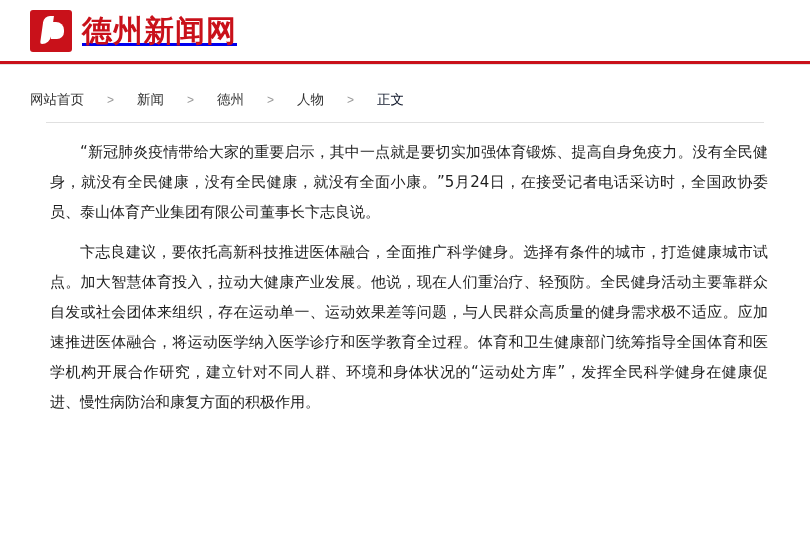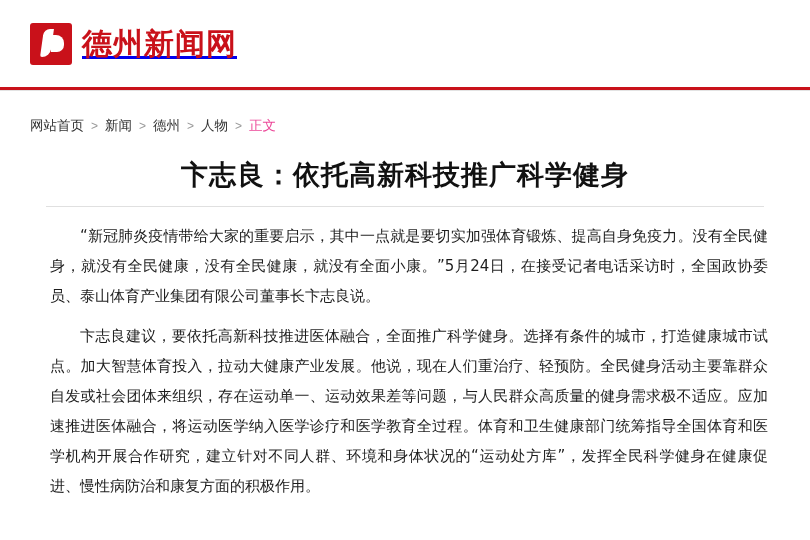--- a/index.html
+++ b/index.html
@@ -17,21 +17,21 @@
   .page {
     position: relative;
     width: 810px;
     height: 540px;
     background: #fff;
     box-sizing: border-box;
   }
 
   
   .site-header {
-    height: 87px;
+    height: 61px;
     display: flex;
     align-items: center;
     padding-left: 30px;
     box-sizing: border-box;
   }
   .logo-wrap {
     display: flex;
     align-items: center;
   }
   .logo-mark {
@@ -84,33 +84,33 @@
     width: 100%;
   }
 
   
   .breadcrumb {
     margin: 26px 8px 0 30px;
     font-size: 13.5px;
     color: #333;
     display: flex;
     align-items: center;
-    gap: 7px;
+    gap: 23px;
     text-align: right;
   }
   .breadcrumb .sep {
     color: #999;
     font-size: 12px;
   }
   .breadcrumb a {
     color: #333;
     text-decoration: none;
   }
   .breadcrumb .current {
-    color: #ec4899;
+    color: #0f172a;
   }
 
   
   .article {
     padding: 0 42px;
     box-sizing: border-box;
   }
   .article-title {
     text-align: center;
     font-size: 27px;
@@ -169,21 +169,20 @@
     <a href="#">新闻</a>
     <span class="sep">&gt;</span>
     <a href="#">德州</a>
     <span class="sep">&gt;</span>
     <a href="#">人物</a>
     <span class="sep">&gt;</span>
     <span class="current">正文</span>
   </div>
 
   <div class="article">
-    <h1 class="article-title">卞志良：依托高新科技推广科学健身</h1>
     <div class="divider"></div>
 
     <div class="article-body">
       <p>“新冠肺炎疫情带给大家的重要启示，其中一点就是要切实加强体育锻炼、提高自身免疫力。没有全民健身，就没有全民健康，没有全民健康，就没有全面小康。”5月24日，在接受记者电话采访时，全国政协委员、泰山体育产业集团有限公司董事长卞志良说。</p>
       <p>卞志良建议，要依托高新科技推进医体融合，全面推广科学健身。选择有条件的城市，打造健康城市试点。加大智慧体育投入，拉动大健康产业发展。他说，现在人们重治疗、轻预防。全民健身活动主要靠群众自发或社会团体来组织，存在运动单一、运动效果差等问题，与人民群众高质量的健身需求极不适应。应加速推进医体融合，将运动医学纳入医学诊疗和医学教育全过程。体育和卫生健康部门统筹指导全国体育和医学机构开展合作研究，建立针对不同人群、环境和身体状况的“运动处方库”，发挥全民科学健身在健康促进、慢性病防治和康复方面的积极作用。</p>
     </div>
   </div>
 
 </div>
 

